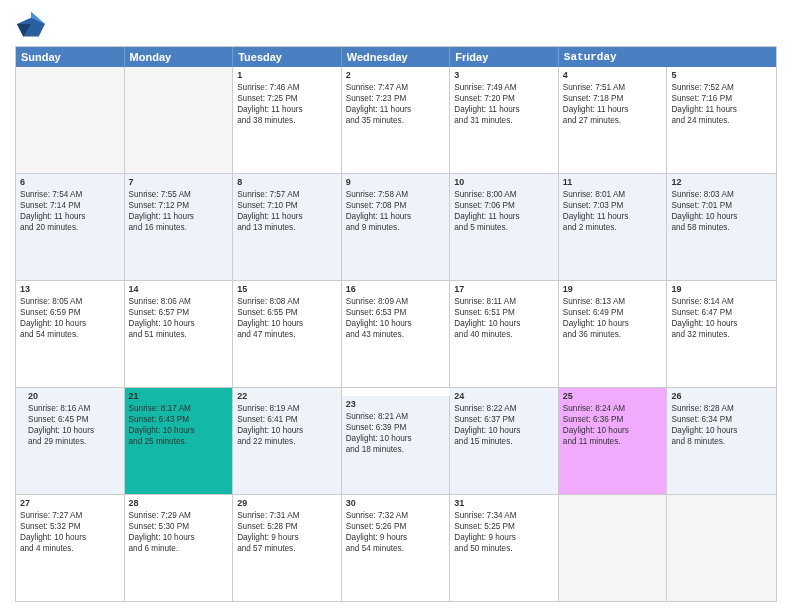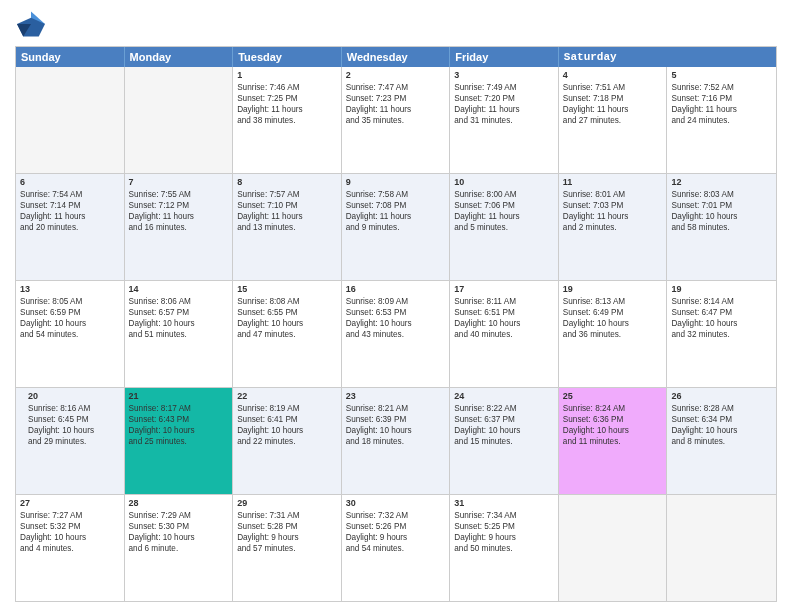--- a/index.html
+++ b/index.html
@@ -298,21 +298,21 @@
             <div class="cell-line">Daylight: 10 hours</div>
             <div class="cell-line">and 25 minutes.</div>
           </div>
           <div class="cal-cell alt-row" style="background: rgb(238, 242, 249);">
             <div class="day-num">22</div>
             <div class="cell-line">Sunrise: 8:19 AM</div>
             <div class="cell-line">Sunset: 6:41 PM</div>
             <div class="cell-line">Daylight: 10 hours</div>
             <div class="cell-line">and 22 minutes.</div>
           </div>
-          <div class="cal-cell alt-row" style="background: rgb(238, 242, 249);">
+          <div class="cal-cell alt-row" style="background: rgb(238, 242, 249); margin-top: 8px;">
             <div class="day-num">23</div>
             <div class="cell-line">Sunrise: 8:21 AM</div>
             <div class="cell-line">Sunset: 6:39 PM</div>
             <div class="cell-line">Daylight: 10 hours</div>
             <div class="cell-line">and 18 minutes.</div>
           </div>
           <div class="cal-cell alt-row" style="background: rgb(238, 242, 249);">
             <div class="day-num">24</div>
             <div class="cell-line">Sunrise: 8:22 AM</div>
             <div class="cell-line">Sunset: 6:37 PM</div>

